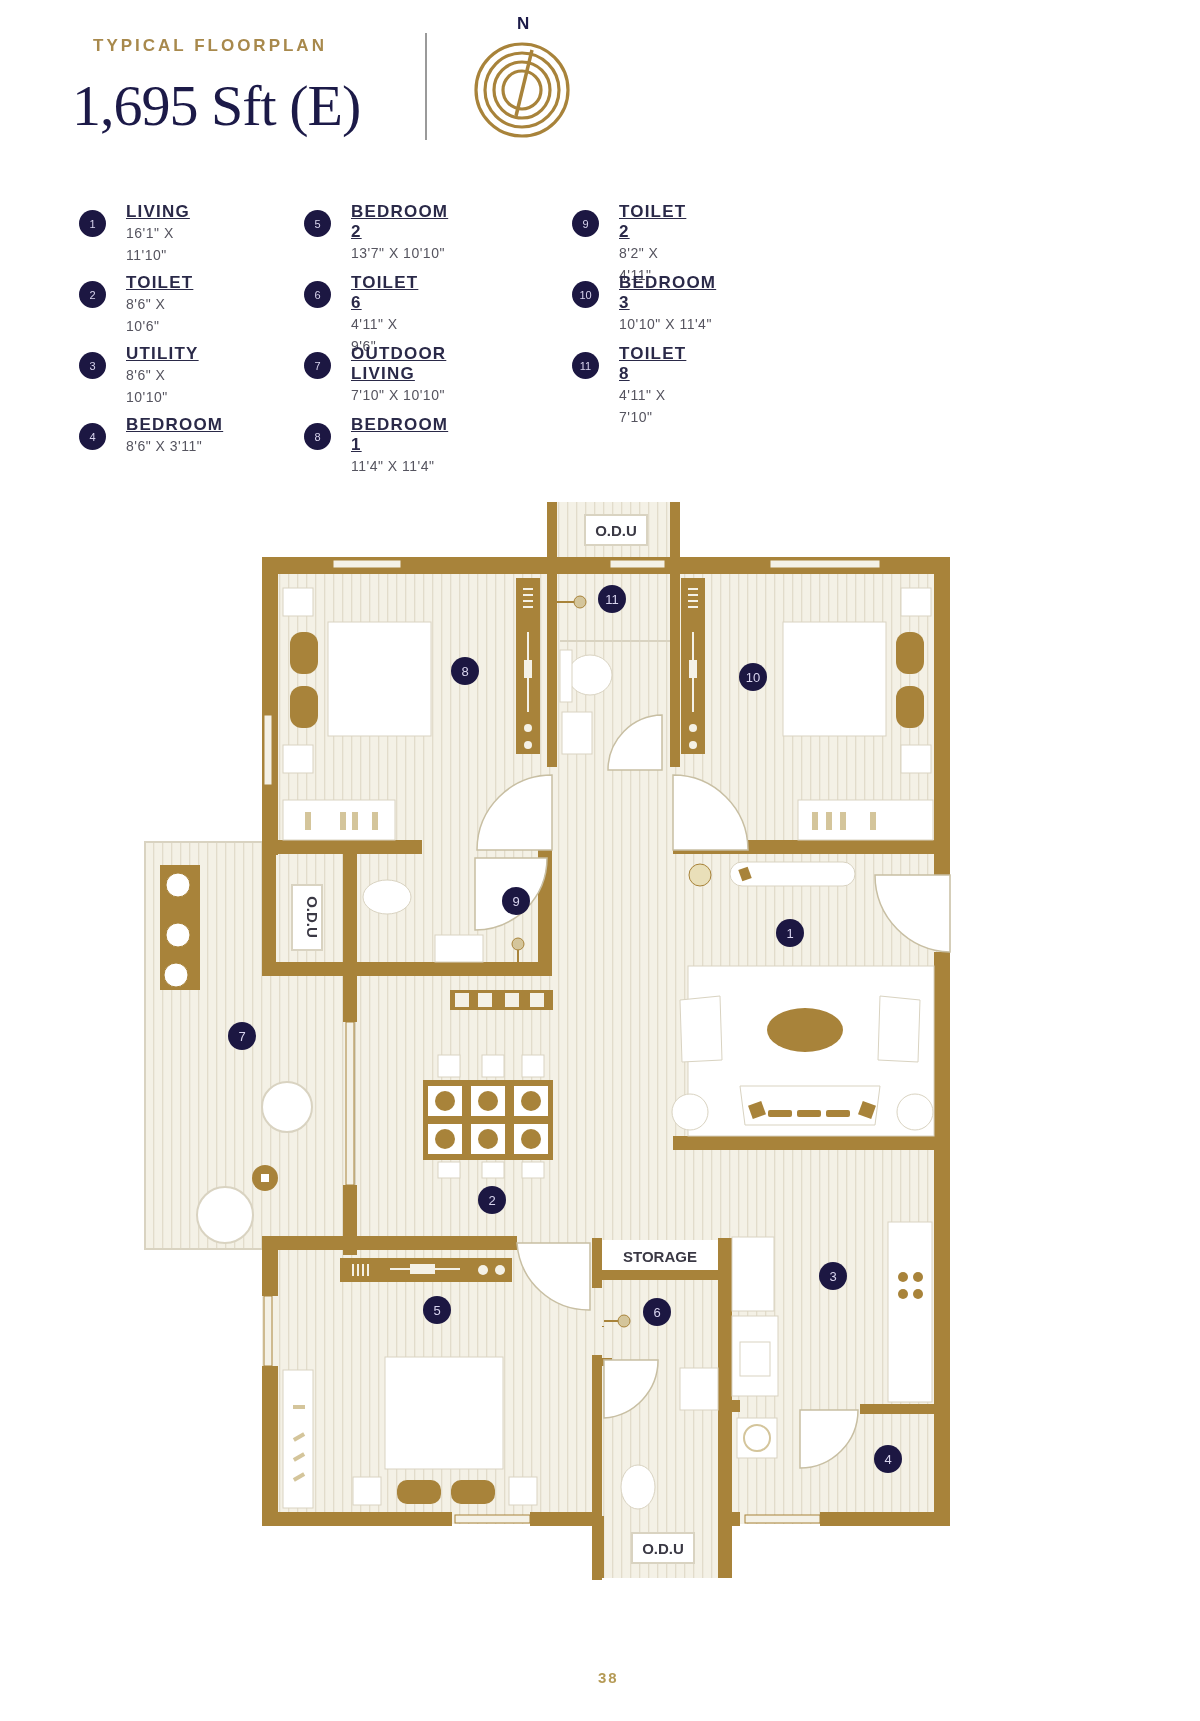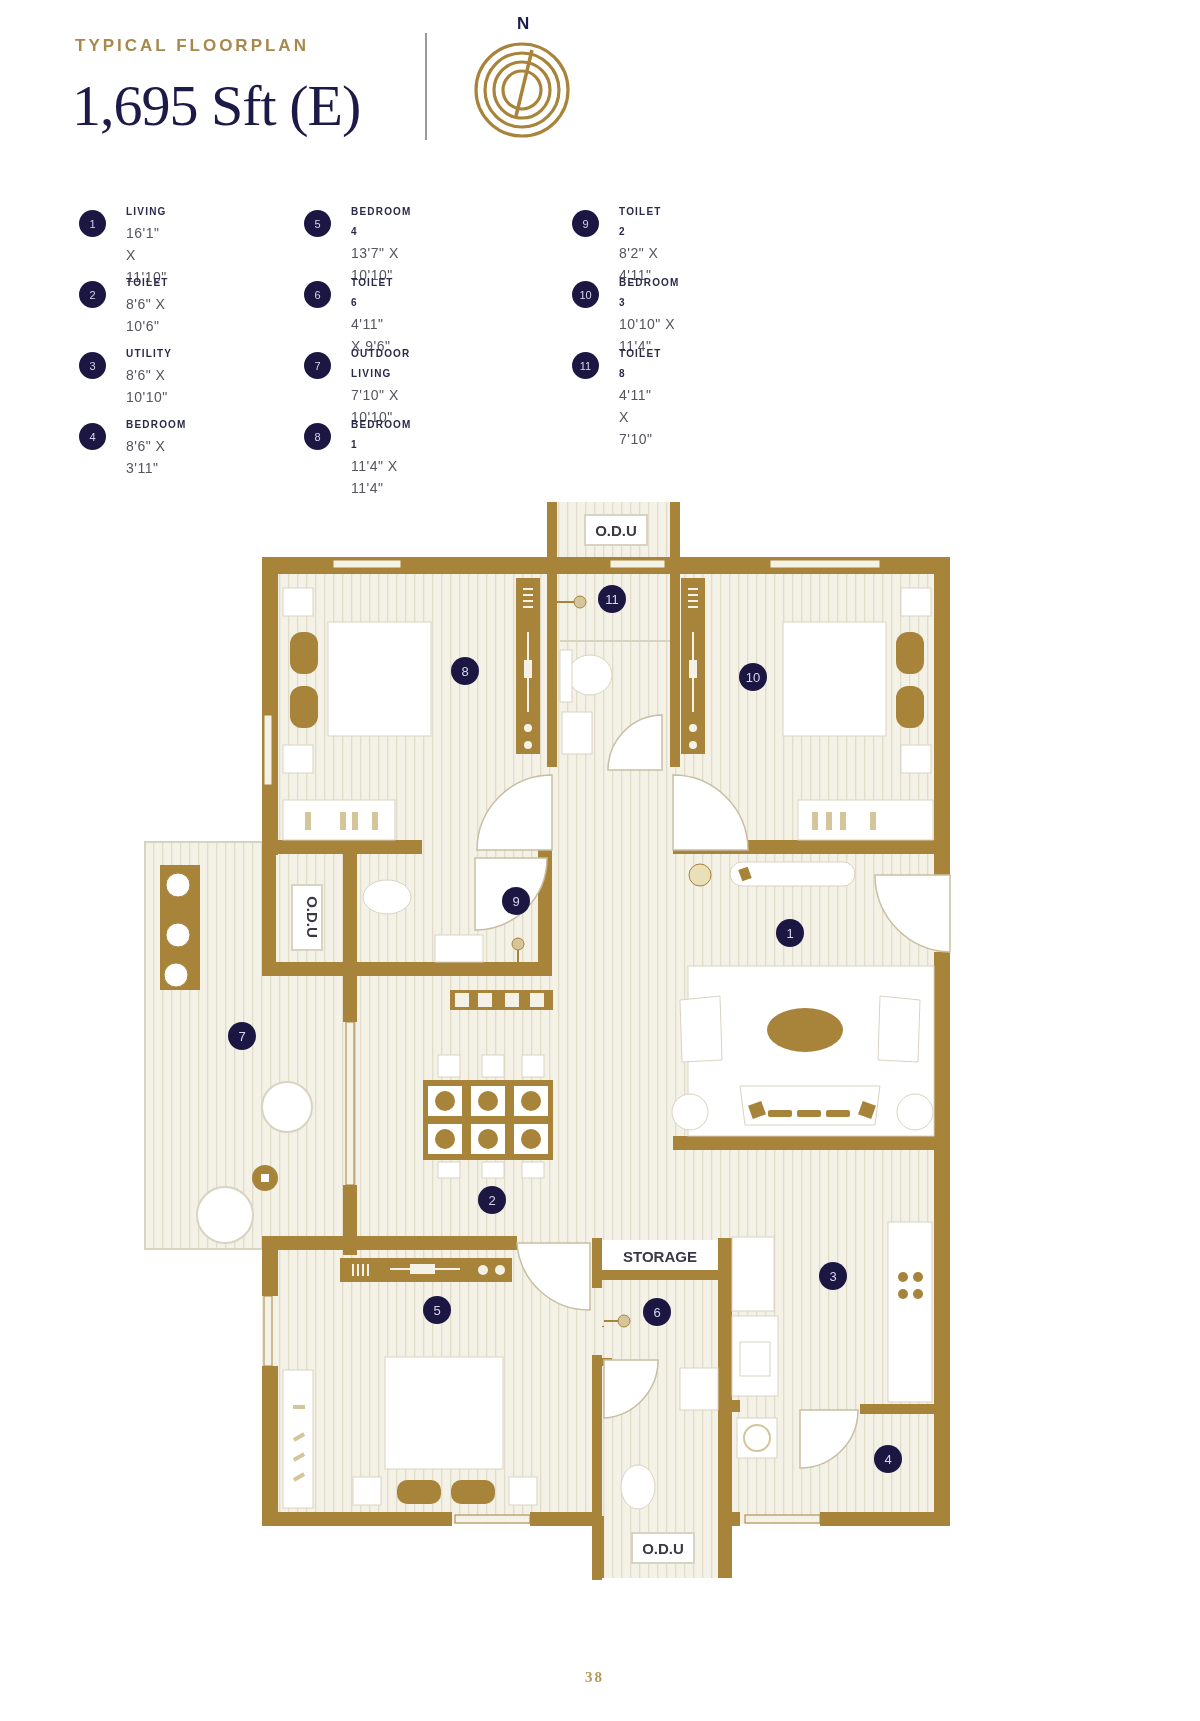--- a/index.html
+++ b/index.html
@@ -1,29 +1,29 @@
 <!DOCTYPE html>
 <html><head>
 <meta charset="utf-8">
 <style>
   html,body{margin:0;padding:0;background:#ffffff;}
   body{width:1200px;height:1721px;position:relative;overflow:hidden;font-family:"Liberation Sans",sans-serif;}
-  .eyebrow{position:absolute;left:75px;top:36px;font-size:17px;letter-spacing:3px;font-weight:bold;color:#a8894c;}
+  .eyebrow{position:absolute;left:93px;top:36px;font-size:17px;letter-spacing:3px;font-weight:bold;color:#a8894c;}
   .area-title{position:absolute;left:72px;top:72px;font-family:"Liberation Serif","DejaVu Serif",serif;font-size:58px;color:#1c1a48;letter-spacing:-1px;}
   .divider{position:absolute;left:425px;top:33px;width:2px;height:107px;background:#9a9a9a;}
   .compass{position:absolute;left:470px;top:10px;width:110px;height:135px;}
   .compass-n{position:absolute;left:47px;top:4px;font-size:17px;font-weight:bold;color:#1c1a48;}
   .legend{position:absolute;left:0;top:0;}
   .legend-item{position:absolute;display:flex;align-items:flex-start;}
   .legend-badge{width:27px;height:27px;border-radius:50%;background:#1c1742;color:#d8d4ee;font-size:11px;display:flex;align-items:center;justify-content:center;margin-top:8px;flex:none;}
   .legend-text{margin-left:20px;}
-  .legend-name{font-size:10px;font-weight:bold;letter-spacing:1.2px;color:#2a2948;line-height:20px;}
+  .legend-name{font-size:17px;font-weight:bold;letter-spacing:1.2px;color:#2a2948;line-height:20px;text-decoration:underline;}
   .legend-dim{font-size:14px;color:#55545f;letter-spacing:0.5px;line-height:22px;}
   .plan{position:absolute;left:0;top:0;}
-  .page-num{position:absolute;left:585px;top:1669px;font-size:15px;font-weight:bold;color:#b59a55;letter-spacing:2px;font-family:Liberation Serif, serif;}
+  .page-num{position:absolute;left:598px;top:1669px;font-size:15px;font-weight:bold;color:#b59a55;letter-spacing:2px;}
   .plan-label{font-family:"Liberation Sans",sans-serif;font-weight:bold;fill:#3a3844;}
   .badge-num{font-family:"Liberation Sans",sans-serif;font-size:13px;fill:#d8d4ee;}
 </style>
 </head>
 <body>
 
 <div class="eyebrow">TYPICAL FLOORPLAN</div>
 <div class="area-title">1,695 Sft (E)</div>
 <div class="divider"></div>
 <div class="compass">
@@ -70,21 +70,21 @@
     <div class="legend-badge">4</div>
     <div class="legend-text">
         <div class="legend-name">BEDROOM</div>
         <div class="legend-dim">8'6" X 3'11"</div>
       </div>
   </div>
 
   <div class="legend-item" style="left:304px;top:202px;">
     <div class="legend-badge">5</div>
     <div class="legend-text">
-        <div class="legend-name">BEDROOM 4</div>
+        <div class="legend-name">BEDROOM 2</div>
         <div class="legend-dim">13'7" X 10'10"</div>
       </div>
   </div>
   <div class="legend-item" style="left:304px;top:273px;">
     <div class="legend-badge">6</div>
     <div class="legend-text">
         <div class="legend-name">TOILET 6</div>
         <div class="legend-dim">4'11" X 9'6"</div>
       </div>
   </div>

